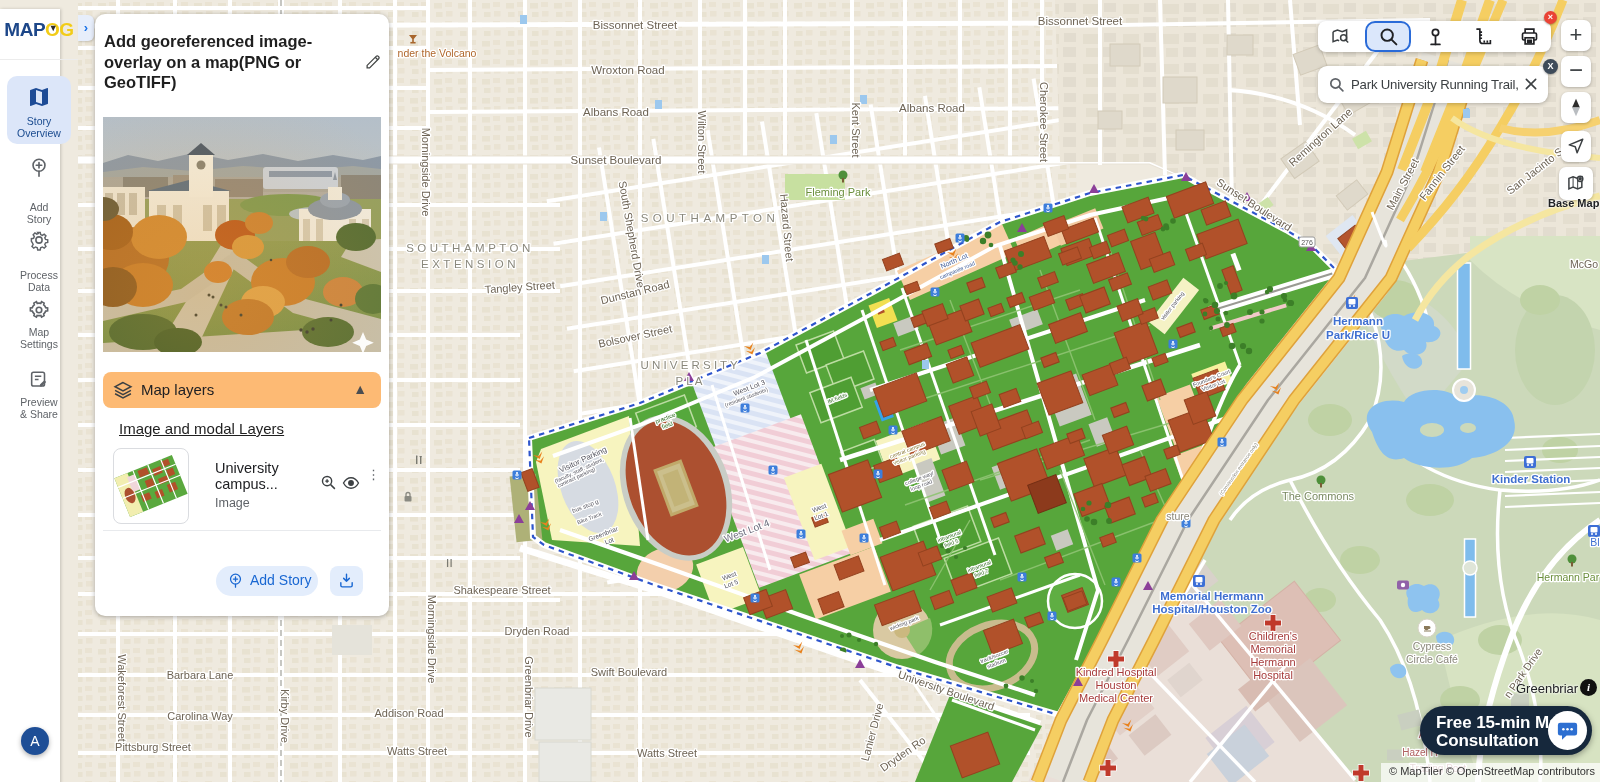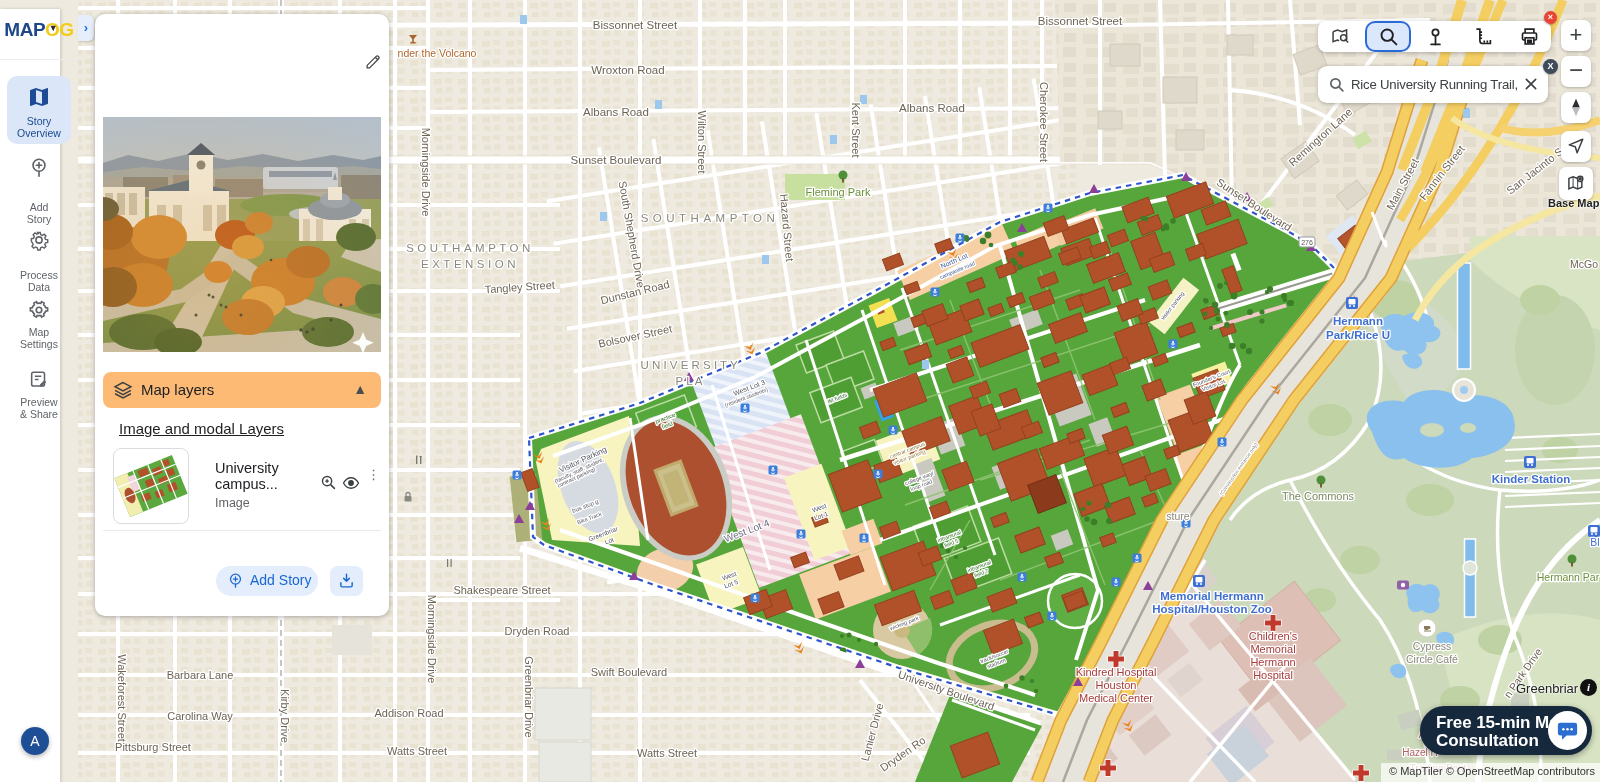--- a/index.html
+++ b/index.html
@@ -867,20 +867,21 @@
     <div style="font-size:10.5px;line-height:12px;margin-top:1px">Preview<br>&amp; Share</div>
   </div>
 
   <div style="position:absolute;left:21px;top:718px;width:28px;height:28px;box-shadow:0 2px 5px rgba(0,0,0,.3);border-radius:50%;background:#1e4e96;color:#fff;font-size:14px;text-align:center;line-height:28px;">A</div>
 </div>
 
 <div style="position:absolute;left:78px;top:15px;width:16px;height:26px;background:#e7eefb;border-radius:0 6px 6px 0;color:#1a73e8;font-size:13px;font-weight:bold;text-align:center;line-height:25px;box-shadow:1px 1px 2px rgba(0,0,0,.15)">›</div>
 
 <div style="position:absolute;left:95px;top:14px;width:294px;height:602px;background:#ffffff;border-radius:10px;box-shadow:0 1px 5px rgba(0,0,0,.3);">
 
+  <div style="position:absolute;left:9px;top:17px;width:240px;font-size:16.5px;line-height:20.5px;font-weight:bold;color:#1f1f1f;">Add georeferenced image-overlay on a map(PNG or GeoTIFF)</div>
 
   <svg style="position:absolute;left:270px;top:39px" width="17" height="17" viewBox="0 0 24 24" fill="none" stroke="#444746" stroke-width="1.8">
       <path d="M3 21v-3.5L15.8 4.7a2.1 2.1 0 0 1 3 0l.5.5a2.1 2.1 0 0 1 0 3L6.5 21H3z"></path>
       <path d="M14.5 6l3.5 3.5"></path>
     </svg>
 
   <div style="position:absolute;left:8px;top:103px;width:278px;height:235px;overflow:hidden;"><svg width="278" height="235" viewBox="0 0 278 235">
 <defs>
 <linearGradient id="sky" x1="0" y1="0" x2="0" y2="1">
 <stop offset="0" stop-color="#b4bfc9"></stop>
@@ -1079,21 +1080,21 @@
     </svg>
 </div>
 
 <div style="position:absolute;left:1544px;top:11px;width:13px;height:13px;border-radius:50%;background:#ea4335;color:#fff;font-size:9px;font-weight:bold;text-align:center;line-height:12px;box-shadow:0 1px 2px rgba(0,0,0,.3)">×</div>
 
 <div style="position:absolute;left:1318px;top:66px;width:230px;height:37px;background:#ffffff;border-radius:9px;box-shadow:0 1px 4px rgba(0,0,0,.25);">
   <svg style="position:absolute;left:10px;top:10px" width="17" height="17" viewBox="0 0 24 24" fill="none" stroke="#5f6368" stroke-width="2.4">
       <circle cx="10.5" cy="10.5" r="6.5"></circle>
       <path d="M15.5 15.5L21 21" stroke-linecap="round"></path>
     </svg>
-  <span style="position:absolute;left:33px;top:11px;width:172px;overflow:hidden;font-size:13.2px;letter-spacing:-0.2px;color:#3c4043;white-space:nowrap;">Rice University Running Trail,</span>
+  <span style="position:absolute;left:33px;top:11px;width:172px;overflow:hidden;font-size:13.2px;letter-spacing:-0.2px;color:#3c4043;white-space:nowrap;">Park University Running Trail,</span>
   <svg style="position:absolute;right:9px;top:10px" width="16" height="16" viewBox="0 0 24 24" fill="none" stroke="#3c4043" stroke-width="2.4">
       <path d="M5 5l14 14M19 5L5 19" stroke-linecap="round"></path>
     </svg>
 </div>
 
 <div style="position:absolute;left:1543px;top:59px;width:15px;height:15px;border-radius:50%;background:#3e4b5a;color:#fff;font-size:9px;font-weight:bold;text-align:center;line-height:15px;box-shadow:0 1px 2px rgba(0,0,0,.3)">X</div>
 
 <div style="position:absolute;left:1561px;top:20px;width:30px;height:31px;background:#fff;border-radius:7px;box-shadow:0 1px 3px rgba(0,0,0,.25);color:#3c4043;font-size:22px;text-align:center;line-height:29px;font-weight:400;">+</div>
 
 <div style="position:absolute;left:1561px;top:56px;width:30px;height:31px;background:#fff;border-radius:7px;box-shadow:0 1px 3px rgba(0,0,0,.25);color:#3c4043;font-size:24px;text-align:center;line-height:27px;">−</div>

